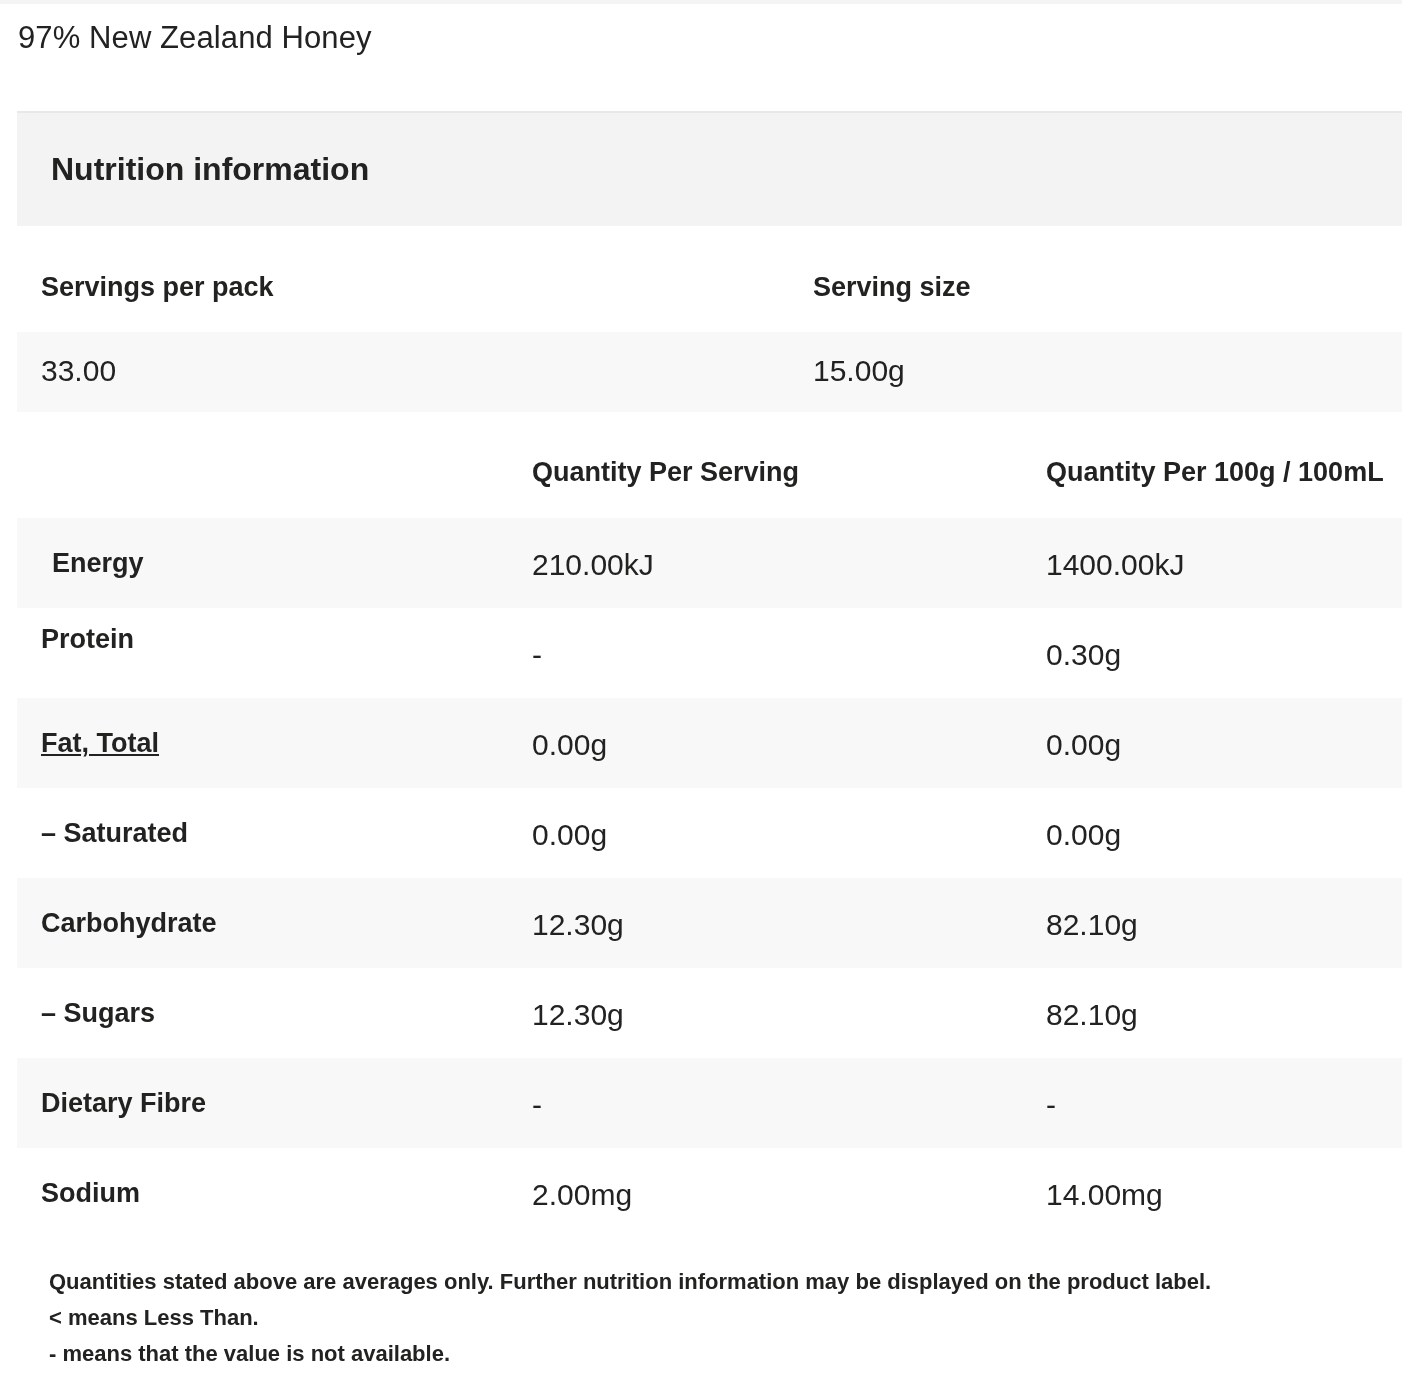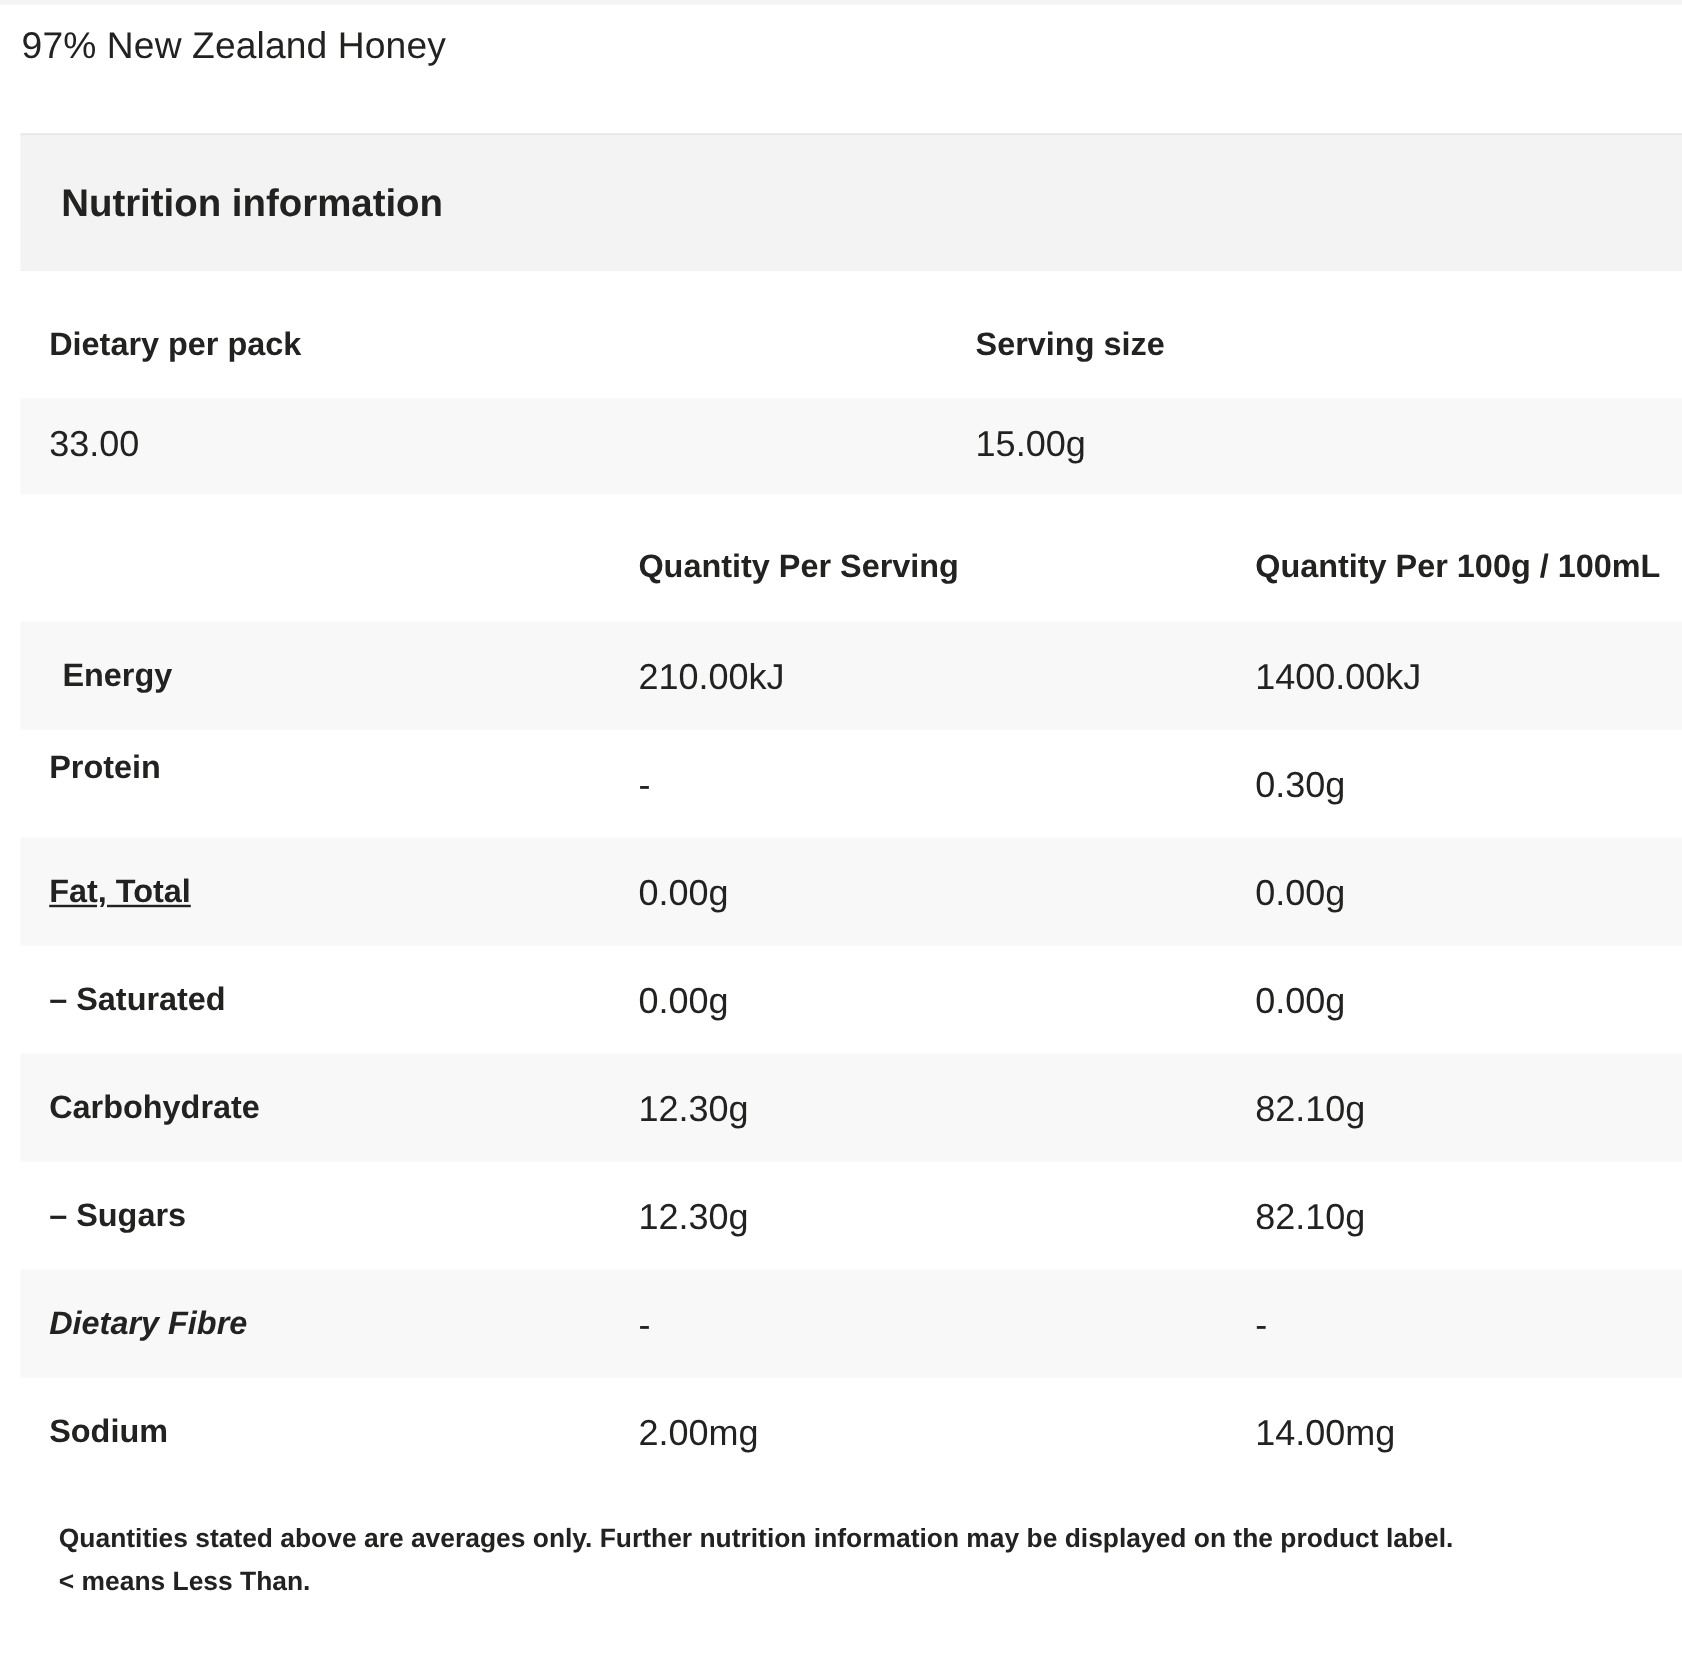--- a/index.html
+++ b/index.html
@@ -24,21 +24,21 @@
 
 <div class="topline"></div>
 <div class="product-title">97% New Zealand Honey</div>
 <div class="divider"></div>
 
 <div class="nut-header">
   <span>Nutrition information</span>
 </div>
 
 <div class="row" style="top:226px;height:106px;">
-  <span class="cell lbl" style="left:24px;top:46px;">Dietary per pack</span>
+  <span class="cell lbl" style="left:24px;top:46px;">Servings per pack</span>
   <span class="cell lbl" style="left:796px;top:46px;">Serving size</span>
 </div>
 <div class="row shade" style="top:332px;height:80px;">
   <span class="cell val" style="left:24px;top:22px;">33.00</span>
   <span class="cell val" style="left:796px;top:22px;">15.00g</span>
 </div>
 
 <div class="row" style="top:412px;height:106px;">
   <span class="cell lbl" style="left:515px;top:45px;">Quantity Per Serving</span>
   <span class="cell lbl" style="left:1029px;top:45px;">Quantity Per 100g / 100mL</span>
@@ -68,26 +68,27 @@
   <span class="cell lbl" style="left:24px;top:30px;">Carbohydrate</span>
   <span class="cell val" style="left:515px;top:30px;">12.30g</span>
   <span class="cell val" style="left:1029px;top:30px;">82.10g</span>
 </div>
 <div class="row" style="top:968px;height:90px;">
   <span class="cell lbl" style="left:24px;top:30px;">– Sugars</span>
   <span class="cell val" style="left:515px;top:30px;">12.30g</span>
   <span class="cell val" style="left:1029px;top:30px;">82.10g</span>
 </div>
 <div class="row shade" style="top:1058px;height:90px;">
-  <span class="cell lbl" style="left:24px;top:30px;font-style:italic;">Dietary Fibre</span>
+  <span class="cell lbl" style="left:24px;top:30px;">Dietary Fibre</span>
   <span class="cell val" style="left:515px;top:30px;">-</span>
   <span class="cell val" style="left:1029px;top:30px;">-</span>
 </div>
 <div class="row" style="top:1148px;height:90px;">
   <span class="cell lbl" style="left:24px;top:30px;">Sodium</span>
   <span class="cell val" style="left:515px;top:30px;">2.00mg</span>
   <span class="cell val" style="left:1029px;top:30px;">14.00mg</span>
 </div>
 
 <div class="footnotes">
   <div>Quantities stated above are averages only. Further nutrition information may be displayed on the product label.</div>
   <div>&lt; means Less Than.</div>
+  <div>- means that the value is not available.</div>
 </div>
 
 </body></html>

